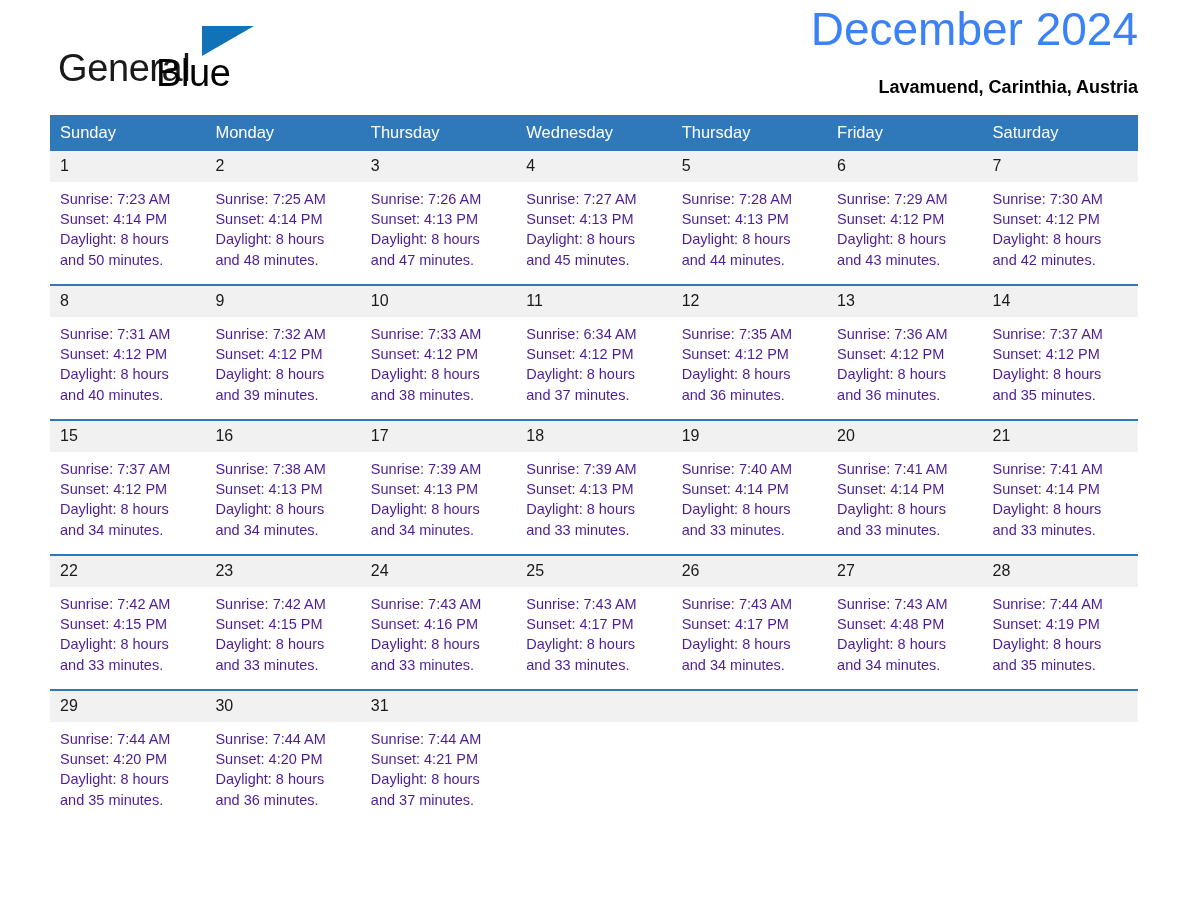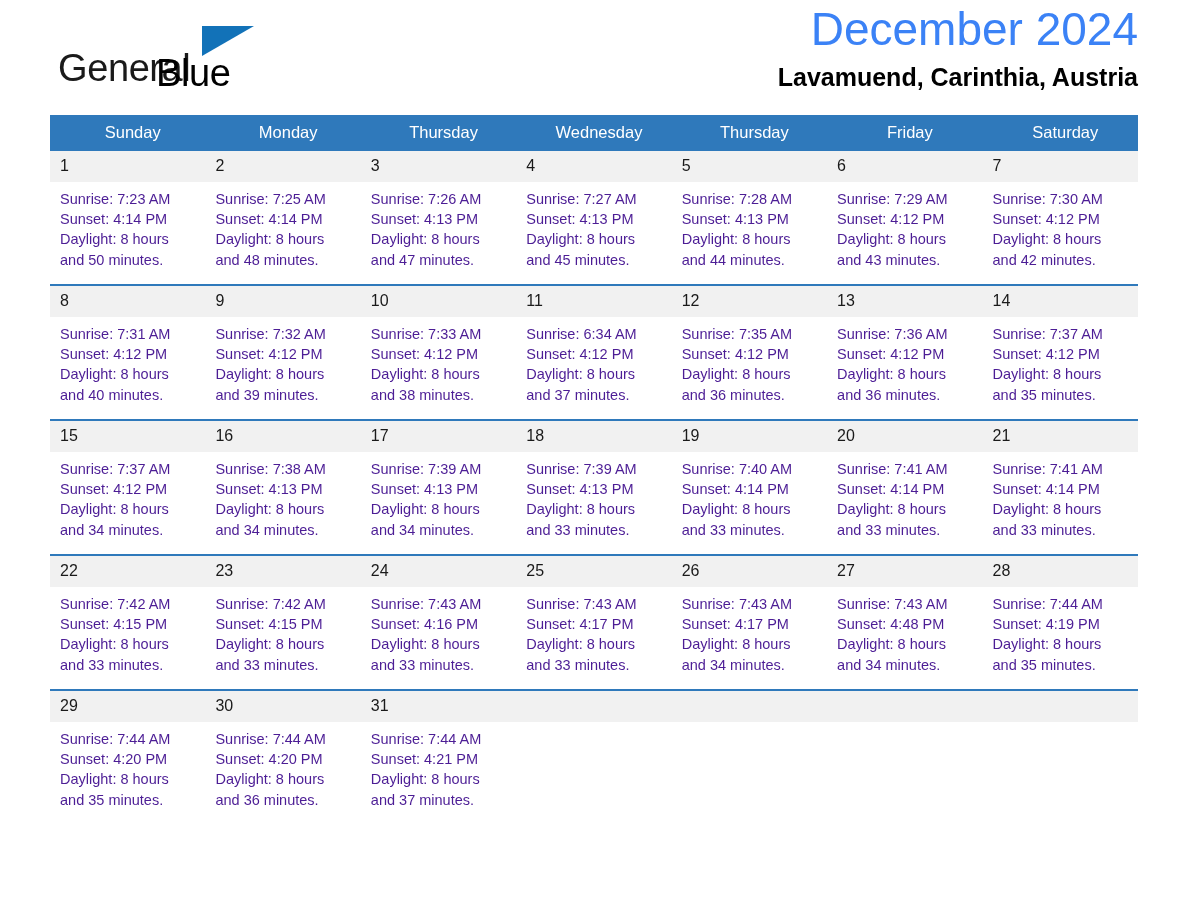--- a/index.html
+++ b/index.html
@@ -72,42 +72,42 @@
     text-align: right;
   }
   .month-title {
     font-size: 46px;
     line-height: 58px;
     font-weight: 400;
     color: #3b82f6;
     white-space: nowrap;
   }
   .location-title {
-    font-size: 25px;
+    font-size: 18px;
     line-height: 34px;
     font-weight: 700;
     color: #000;
     white-space: nowrap;
-    margin-top: 2px;
+    margin-top: 12px;
   }
 
   
   .calendar {
     width: 1088px;
     border-collapse: collapse;
     table-layout: fixed;
   }
   .calendar col { width: 155.43px; }
 
   thead th {
     background: #2f79bb;
     color: #ffffff;
     font-size: 16.5px;
     font-weight: 400;
-    text-align: center;
+    text-align: left;
     padding: 8px 0 9px 10px;
     height: 18px;
     vertical-align: middle;
     border: 0;
   }
 
   tbody tr.week-row td {
     vertical-align: top;
     padding: 0;
     border: 0;

